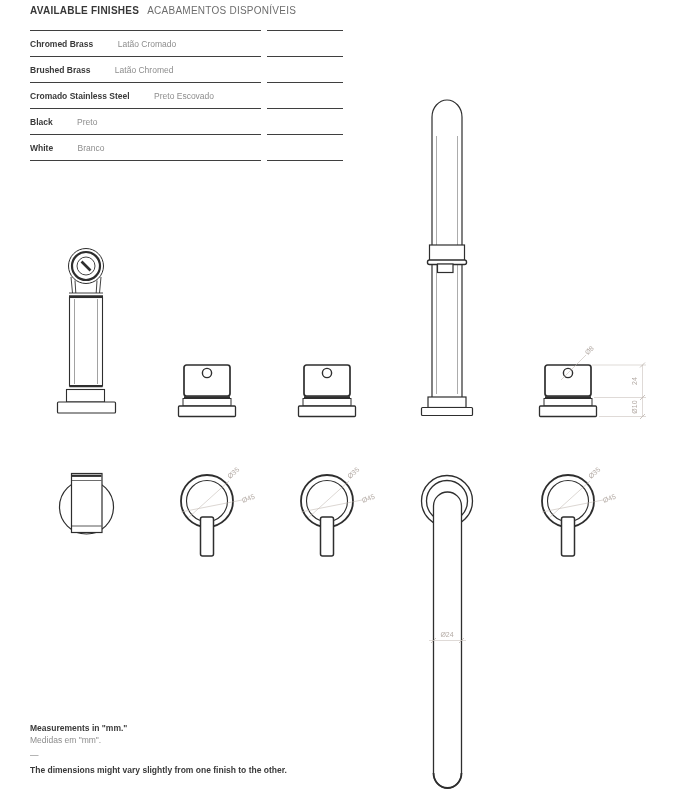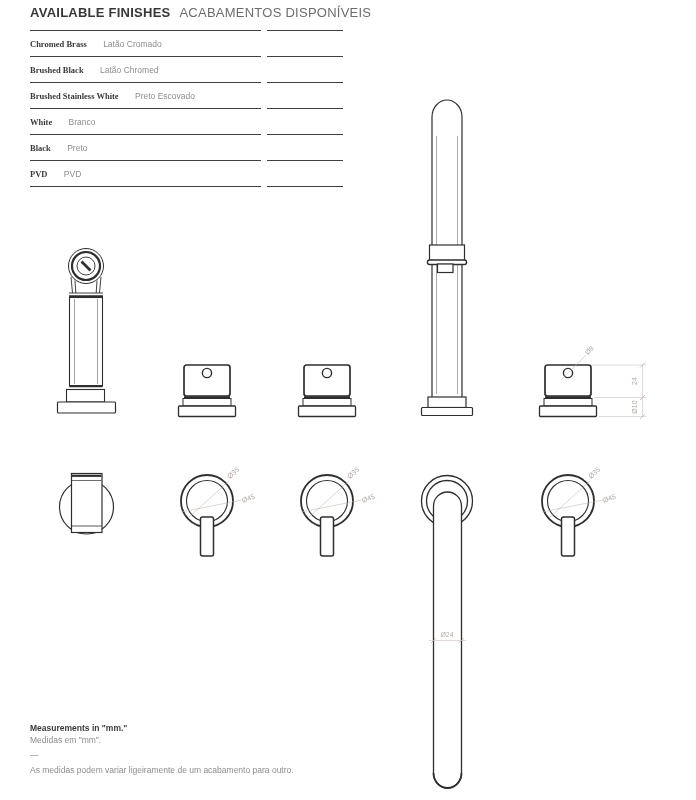--- a/index.html
+++ b/index.html
@@ -1,28 +1,28 @@
 <!DOCTYPE html>
 <html><head>
 <meta charset="utf-8">
 <style>
   html,body{margin:0;padding:0;background:#fff;}
   .page{position:relative;width:696px;height:800px;background:#fff;overflow:hidden;
         font-family:"Liberation Sans",sans-serif;color:#383838;}
   .drawings{position:absolute;left:0;top:0;width:696px;height:800px;}
 
-  .hdr{position:absolute;left:30px;top:5px;font-size:13px;letter-spacing:.25px;white-space:nowrap;}
+  .hdr{position:absolute;left:30px;top:5px;font-size:10px;letter-spacing:.25px;white-space:nowrap;}
   .hdr .en{font-weight:bold;color:#383838;}
   .hdr .pt{font-weight:normal;color:#6d6d6d;margin-left:5px;}
 
   .finishes{position:absolute;left:30px;top:30px;width:313px;border-bottom:1.5px solid #3f3f3f;}
   .frow{position:relative;height:26px;border-top:1.5px solid #3f3f3f;box-sizing:border-box;
         padding-top:8px;font-size:8.5px;white-space:nowrap;}
-  .frow .en{font-weight:bold;color:#3a3a3a;font-family:Liberation Serif, serif;}
-  .frow .pt{color:#8d8d8d;margin-left:5px;padding-left:9px;}
+  .frow .en{font-weight:bold;color:#3a3a3a;}
+  .frow .pt{color:#8d8d8d;margin-left:13px;padding-left:9px;}
   .gapstrip{position:absolute;left:231px;top:-2px;width:6px;height:200px;background:#fff;z-index:3;}
 
   .notes{position:absolute;left:30px;top:722px;font-size:8.5px;line-height:12px;}
   .notes .b{font-weight:bold;color:#3a3a3a;}
   .notes .g{color:#8d8d8d;}
   .notes .dash{color:#8d8d8d;margin:3px 0;}
 
   svg text.dim{font-family:"Liberation Sans",sans-serif;font-size:7px;fill:#b3aaa4;}
   svg .ink{stroke:#2e2e2e;fill:none;}
   svg .inkf{stroke:#2e2e2e;fill:#fff;}
@@ -143,42 +143,38 @@
     <span class="en">AVAILABLE FINISHES</span>
     <span class="pt">ACABAMENTOS DISPONÍVEIS</span>
   </div>
 
   <div class="finishes">
     <div class="frow">
       <span class="en">Chromed Brass</span>
       <span class="pt">Latão Cromado</span>
     </div>
     <div class="frow">
-      <span class="en">Brushed Black</span>
+      <span class="en">Brushed Brass</span>
       <span class="pt">Latão Chromed</span>
     </div>
     <div class="frow">
-      <span class="en">Brushed Stainless White</span>
+      <span class="en">Cromado Stainless Steel</span>
       <span class="pt">Preto Escovado</span>
-    </div>
-    <div class="frow">
-      <span class="en">White</span>
-      <span class="pt">Branco</span>
     </div>
     <div class="frow">
       <span class="en">Black</span>
       <span class="pt">Preto</span>
     </div>
     <div class="frow">
-      <span class="en">PVD</span>
-      <span class="pt">PVD</span>
+      <span class="en">White</span>
+      <span class="pt">Branco</span>
     </div>
     <div class="gapstrip"></div>
   </div>
 
   <div class="notes">
     <div class="b">Measurements in "mm."</div>
     <div class="g">Medidas em "mm".</div>
     <div class="dash">—</div>
-    <div class="g">As medidas podem variar ligeiramente de um acabamento para outro.</div>
+    <div class="b">The dimensions might vary slightly from one finish to the other.</div>
   </div>
 
 </div>
 
 </body></html>

